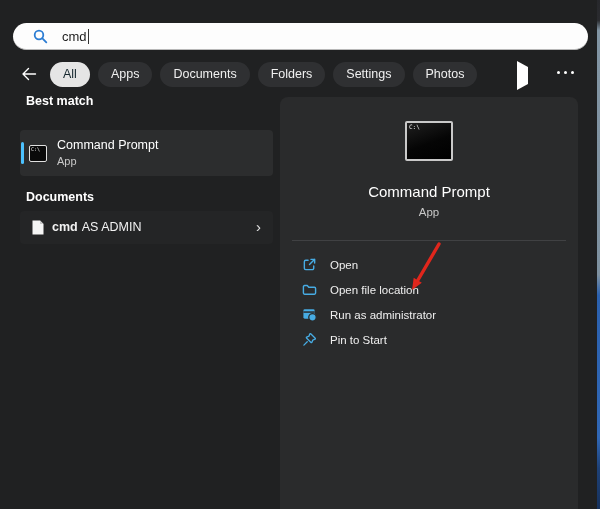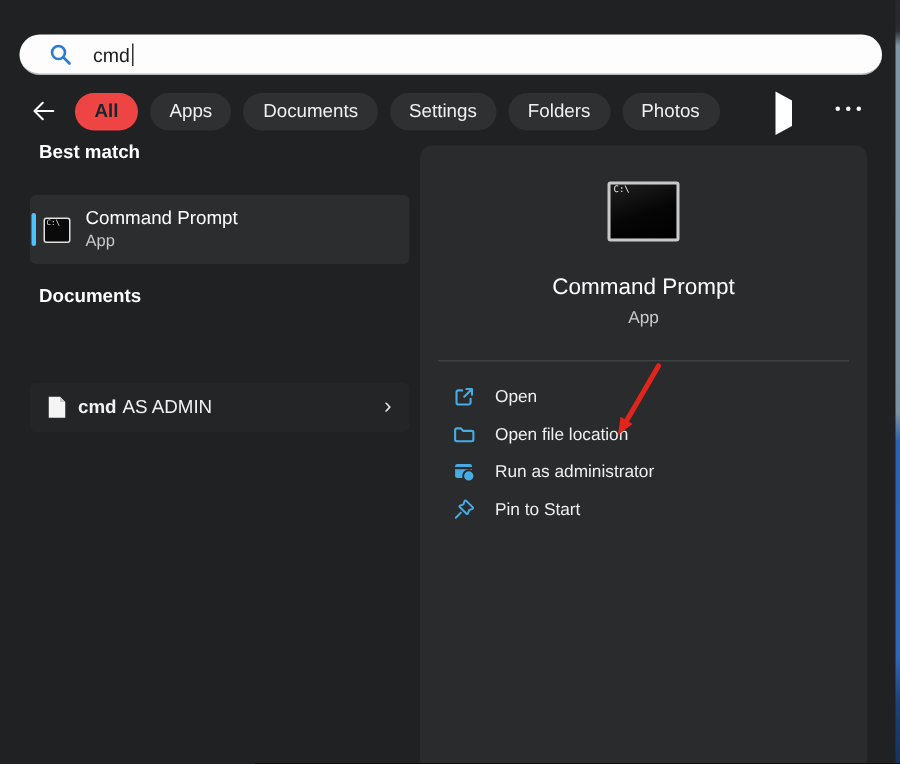--- a/index.html
+++ b/index.html
@@ -24,21 +24,21 @@
   .tabs-row{
     position:absolute; left:16px; top:61px; height:26px;
     display:flex; align-items:center; gap:8px;
   }
   .back-btn{ width:26px; height:26px; display:flex; align-items:center; justify-content:center; }
   .pill{
     height:25px; border-radius:13px; background:#2f3032; color:#f0f0f0;
     font-size:12.5px; display:flex; align-items:center; padding:0 13px;
     white-space:nowrap;
   }
-  .pill.active{ background:#ef4444; color:#15272e;font-weight:bold; }
+  .pill.active{ background:#e5e5e5; color:#15272e; }
   .play-btn{ position:absolute; left:517px; top:67px; width:14px; height:13px; }
   .play-btn .tri{
     width:0; height:0; border-left:11px solid #ffffff;
     border-top:6.5px solid transparent; border-bottom:6.5px solid transparent;
   }
   .dots-btn{ position:absolute; left:557px; top:71px; display:flex; gap:4px; }
   .dots-btn i{ width:3px; height:3px; border-radius:50%; background:#fff; }
 
   
   .section-heading{
@@ -58,21 +58,21 @@
     position:absolute; left:9px; top:15px; width:18px; height:17px;
     background:#0a0a0a; border:1.5px solid #e0e0e0; border-radius:2px;
     color:#e8e8e8; font-size:5px; line-height:6px; padding-left:1px;
     font-family:"DejaVu Sans Mono", monospace;
   }
   .best-title{ position:absolute; left:37px; top:8px; font-size:12.5px; color:#ffffff; }
   .best-sub{ position:absolute; left:37px; top:25px; font-size:11px; color:#c9c9c9; }
 
   .doc-item{
     position:absolute; left:20px; top:211px; width:253px; height:33px;
-    border-radius:4px; background:#242526;margin-top:44px;
+    border-radius:4px; background:#242526;
   }
   .doc-icon{ position:absolute; left:12px; top:9px; }
   .doc-text{ position:absolute; left:32px; top:9px; font-size:12.5px; color:#f2f2f2; }
   .doc-text .b{ font-weight:bold; }
   .doc-text .rest{ margin-left:4px; font-weight:normal; }
   .doc-chevron{
     position:absolute; right:12px; top:6px; color:#e3e3e3; font-size:15px; line-height:20px;
   }
 
   
@@ -141,24 +141,24 @@
     <div class="pill active">
         <span>All</span>
       </div>
     <div class="pill">
         <span>Apps</span>
       </div>
     <div class="pill">
         <span>Documents</span>
       </div>
     <div class="pill">
+        <span>Folders</span>
+      </div>
+    <div class="pill">
         <span>Settings</span>
-      </div>
-    <div class="pill">
-        <span>Folders</span>
       </div>
     <div class="pill">
         <span>Photos</span>
       </div>
   </div>
   <div class="play-btn"><span class="tri"></span></div>
   <div class="dots-btn">
     <i></i>
       <i></i>
       <i></i>

